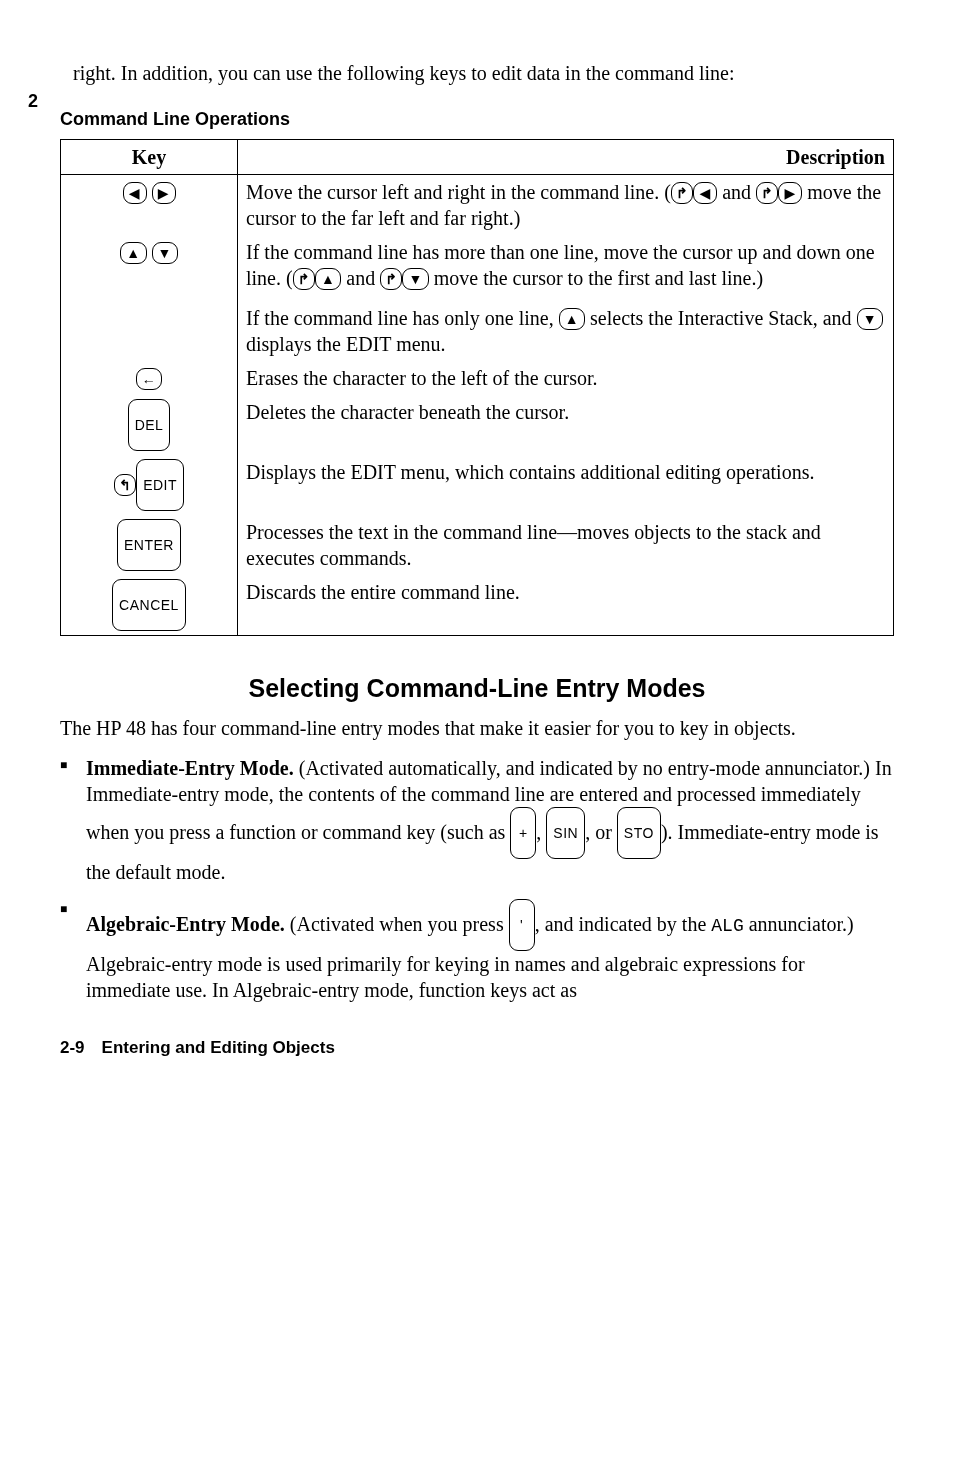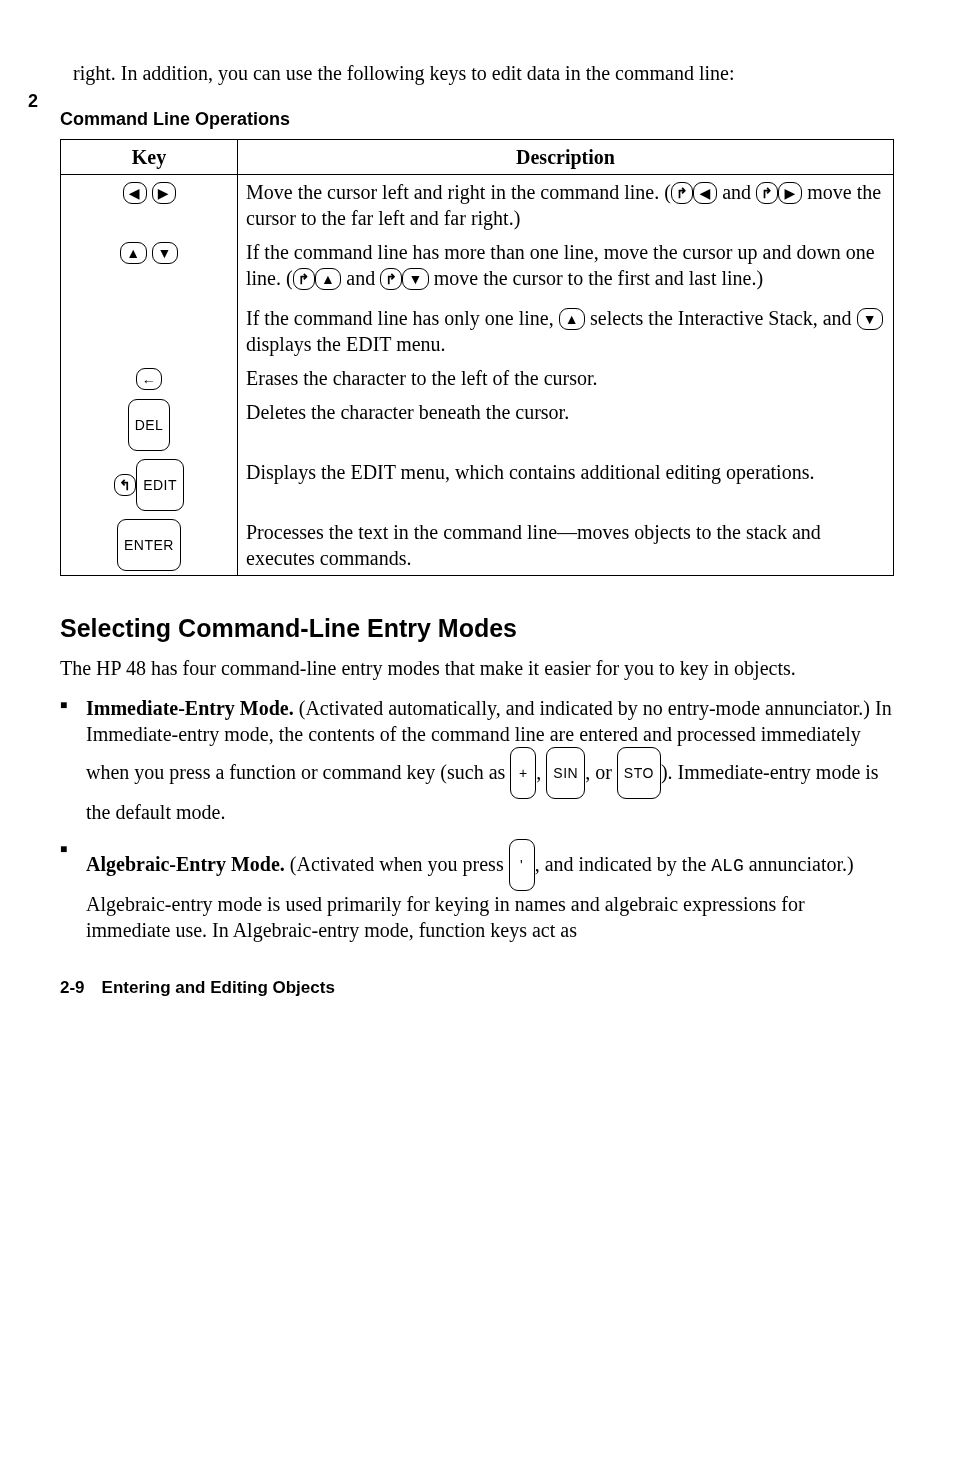--- a/index.html
+++ b/index.html
@@ -42,21 +42,21 @@
     border-left: 1.5px solid #000;
     border-right: 1.5px solid #000;
     padding: 4px 8px;
     vertical-align: top;
     text-align: left;
   }
   table.ops th {
     font-family: "Times New Roman", Times, serif;
     font-weight: bold;
     font-size: 20px;
-    text-align: center;
+    text-align: right;
   }
   table.ops tbody td {
     border-top: none;
     border-bottom: none;
   }
   table.ops tbody tr:first-child td {
     border-top: 1.5px solid #000;
   }
   table.ops tbody tr:last-child td {
     border-bottom: 1.5px solid #000;
@@ -90,20 +90,21 @@
   }
   .keycap.shift {
     padding: 0 4px;
     font-weight: bold;
   }
   h2.section {
     font-family: Arial, Helvetica, sans-serif;
     font-weight: bold;
     font-size: 25px;
     margin: 30px 0 10px 0;
+    text-align: center;
   }
   p.body {
     margin: 0 0 14px 0;
   }
   ul.modes {
     list-style: none;
     padding: 0;
     margin: 0 0 20px 0;
   }
   ul.modes li {
@@ -186,20 +187,26 @@
       <td class="keycol">
         <span class="keycap shift">↰</span><span class="keycap">EDIT</span>
       </td>
       <td class="desc-col">Displays the EDIT menu, which contains additional editing operations.</td>
     </tr>
     <tr>
       <td class="keycol">
         <span class="keycap">ENTER</span>
       </td>
       <td class="desc-col">Processes the text in the command line—moves objects to the stack and executes commands.</td>
+    </tr>
+    <tr>
+      <td class="keycol">
+        <span class="keycap">CANCEL</span>
+      </td>
+      <td class="desc-col">Discards the entire command line.</td>
     </tr>
   </tbody>
 </table>
 
 <h2 class="section">Selecting Command-Line Entry Modes</h2>
 
 <p class="body">The HP 48 has four command-line entry modes that make it easier for you to key in objects.</p>
 
 <ul class="modes">
   <li>

